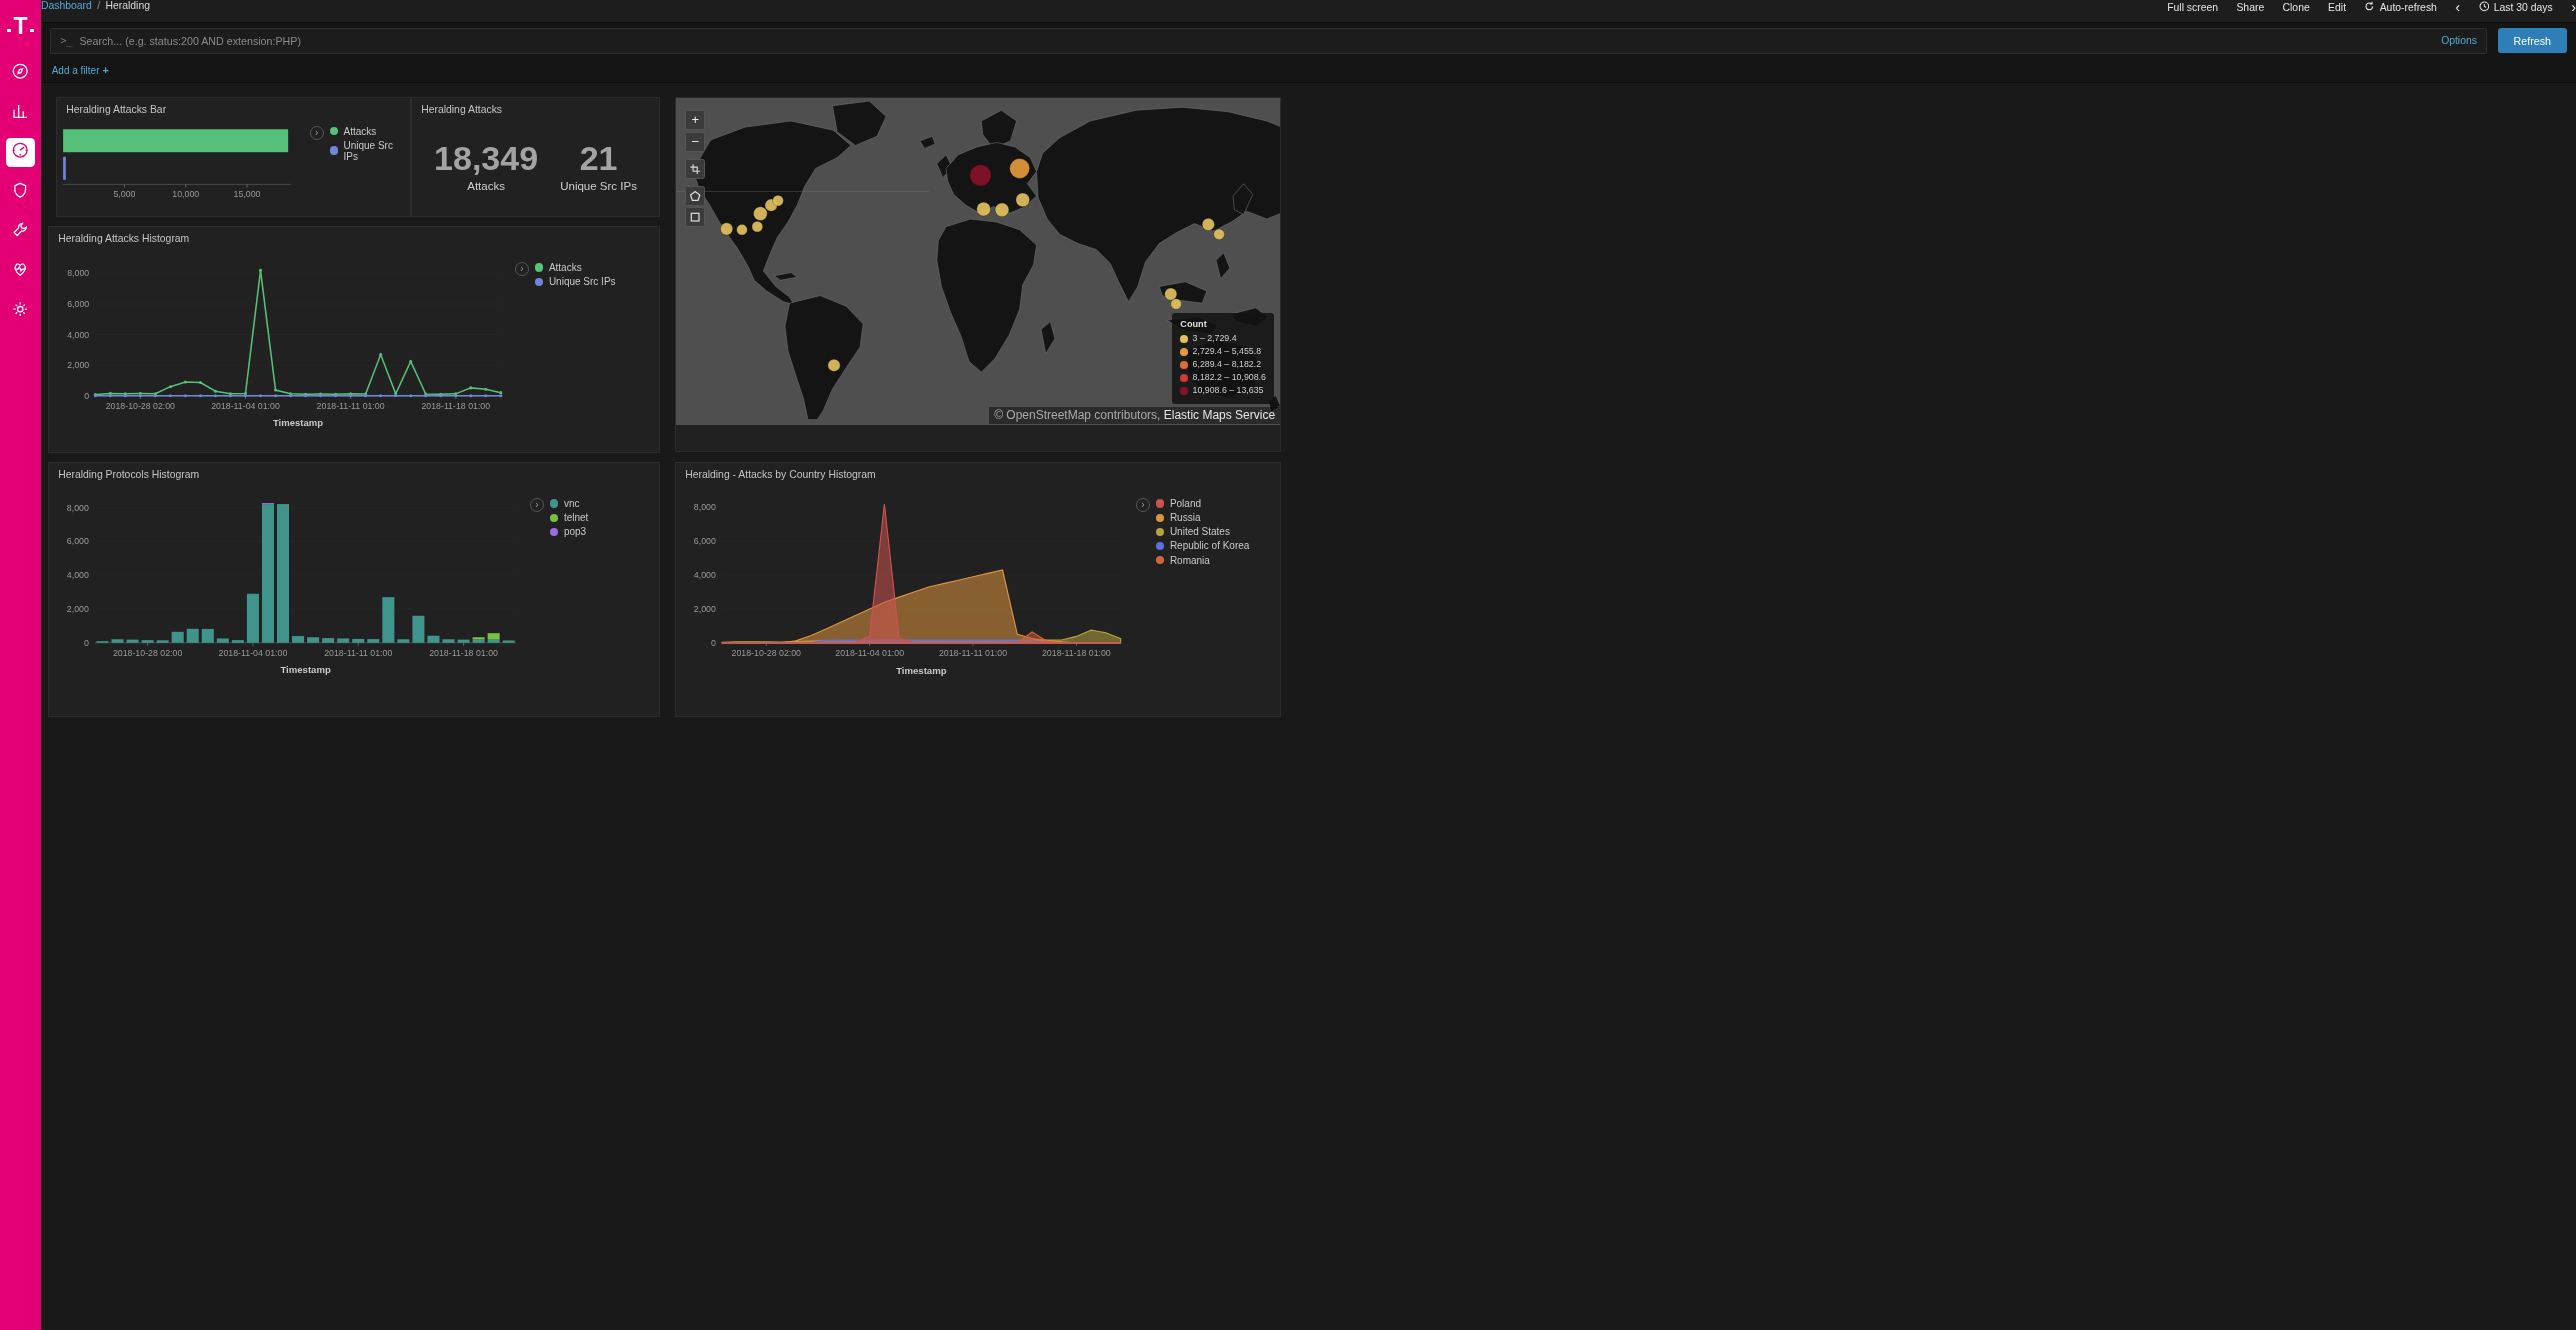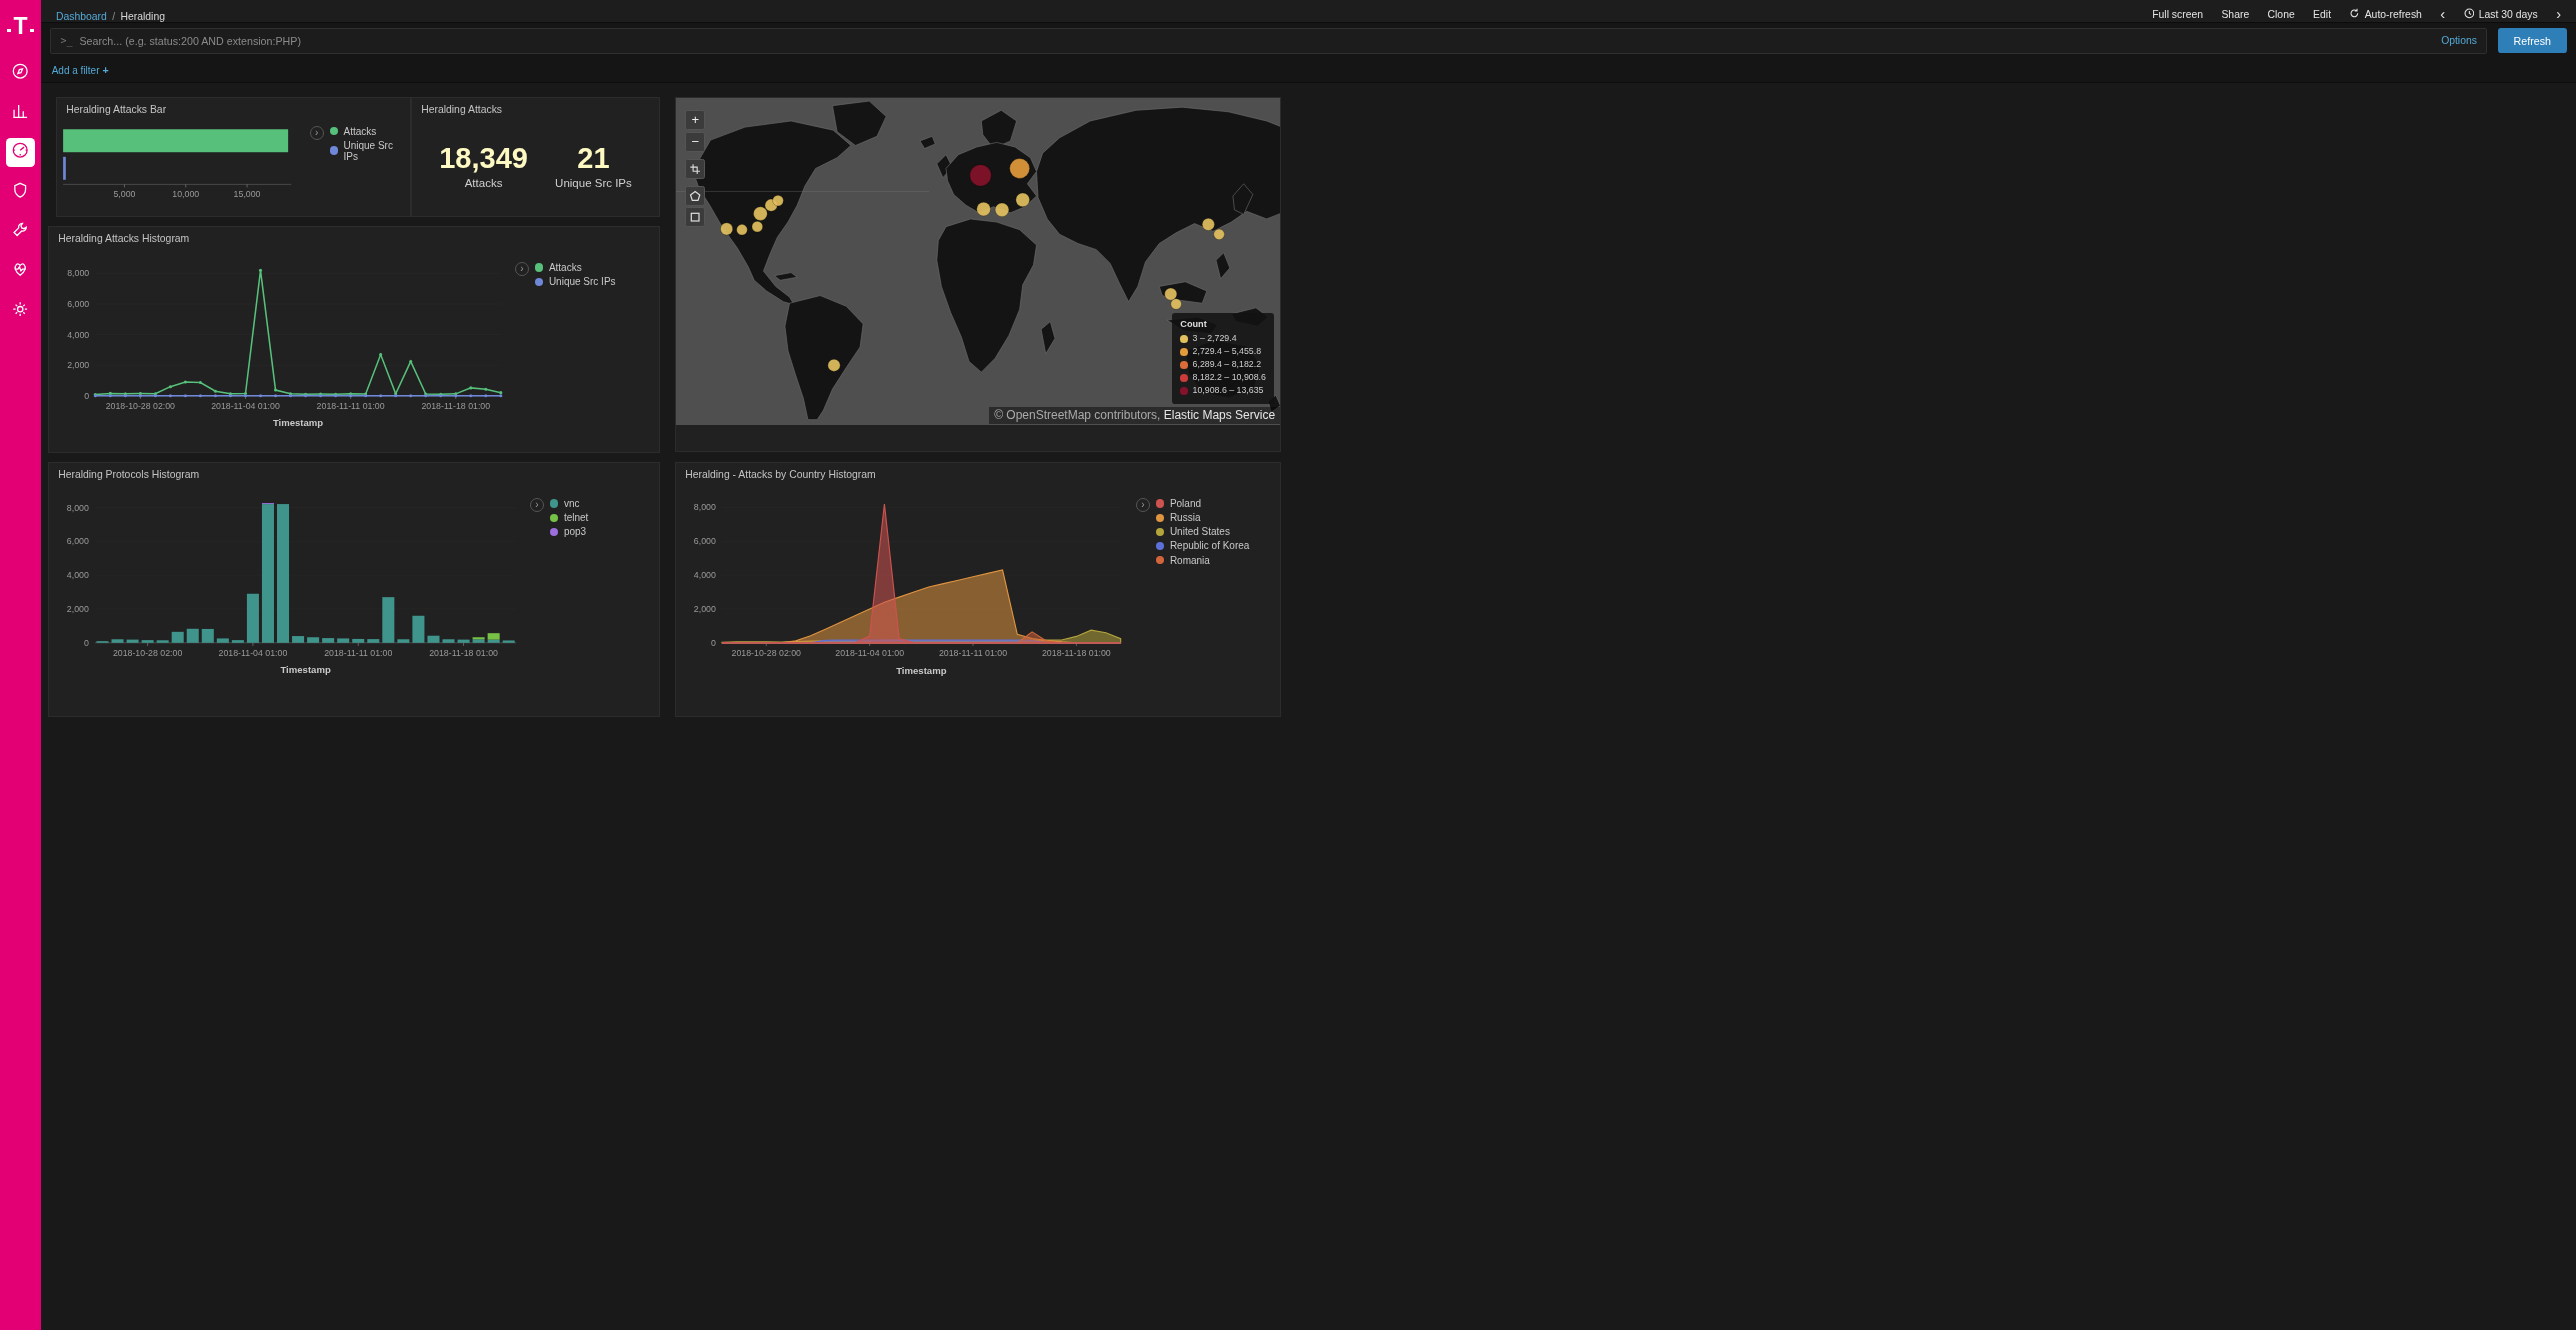--- a/index.html
+++ b/index.html
@@ -16,21 +16,21 @@
   .side-btn { width:29px; height:29px; display:flex; align-items:center; justify-content:center;
     border-radius:4.6px; cursor:pointer; }
   .side-btn svg { stroke:#fff; fill:none; stroke-width:1.7; }
   .side-btn.active { background:#fff; }
   .side-btn.active svg { stroke:#e20074; }
 
   
   .main { position:absolute; left:41px; right:0; top:0; bottom:0; }
 
   .topbar { height:23px; background:#1d1d1d; border-bottom:0.8px solid #0c0c0c;
-    display:flex; align-items:flex-end; padding:0 15px; font-size:10.4px; color:#d8d8d8; }
+    display:flex; align-items:flex-start; padding:0 0; font-size:10.4px; color:#d8d8d8; }
   .crumb-link { color:#54a9d6; cursor:pointer; }
   .crumb-sep { color:#8a8a8a; margin:0 5.4px; }
   .topbar-right { margin-left:auto; display:flex; align-items:center; gap:18.4px; }
   .top-item { color:#e4e4e4; cursor:pointer; display:flex; align-items:center; gap:4.6px; white-space:nowrap; }
   .top-item svg { stroke:#e4e4e4; fill:none; stroke-width:1.6; }
   .chev { font-size:14.6px; line-height:1; color:#e4e4e4; cursor:pointer; }
 
   .querybar { height:35px; background:#151515; display:flex; align-items:center; padding:0 9.2px; }
   .query-input-wrap { flex:1; height:26px; background:#1c1c1c; border:0.8px solid #2f2f2f; border-radius:1.5px;
     display:flex; align-items:center; padding:0 9.2px; gap:7px; }
@@ -63,21 +63,21 @@
   .legend-wrap { display:flex; align-items:flex-start; padding-top:10.7px; gap:6.1px; }
   .legend-toggle { width:14px; height:14px; border:0.8px solid #555; border-radius:50%; color:#999;
     font-size:10px; line-height:12.3px; text-align:center; cursor:pointer; flex:none; }
   .legend-items { display:flex; flex-direction:column; gap:3.1px; }
   .legend-item { display:flex; align-items:center; gap:5.4px; font-size:10px; color:#c9c9c9; cursor:pointer; }
   .legend-dot { width:8.4px; height:8.4px; border-radius:50%; flex:none; }
 
   
   .metric-row { display:flex; justify-content:space-evenly; align-items:center; height:86px; }
   .metric { text-align:center; }
-  .metric-value { font-size:29px; font-weight:bold; color:#fef9c3; }
+  .metric-value { font-size:34px; font-weight:bold; color:#a3a3a3; }
   .metric-label { font-size:11.5px; color:#cfcfcf; margin-top:2.3px; }
 
   
   .map-wrap { position:relative; width:606px; height:327px; }
   .map-controls { position:absolute; left:9.2px; top:12.3px; display:flex; flex-direction:column; gap:7px; z-index:5; }
   .ctl-group { display:flex; flex-direction:column; gap:1.5px; }
   .ctl-btn { width:20px; height:20px; background:#3b3b3b; border:0.8px solid #555; border-radius:2.3px;
     color:#eee; font-size:13px; line-height:17.6px; text-align:center; cursor:pointer; }
   .ctl-btn svg { stroke:#ddd; fill:none; stroke-width:1.6; margin-top:3.1px; }
   .map-legend { position:absolute; right:7.7px; bottom:21.5px; background:rgba(18,18,18,0.85);

